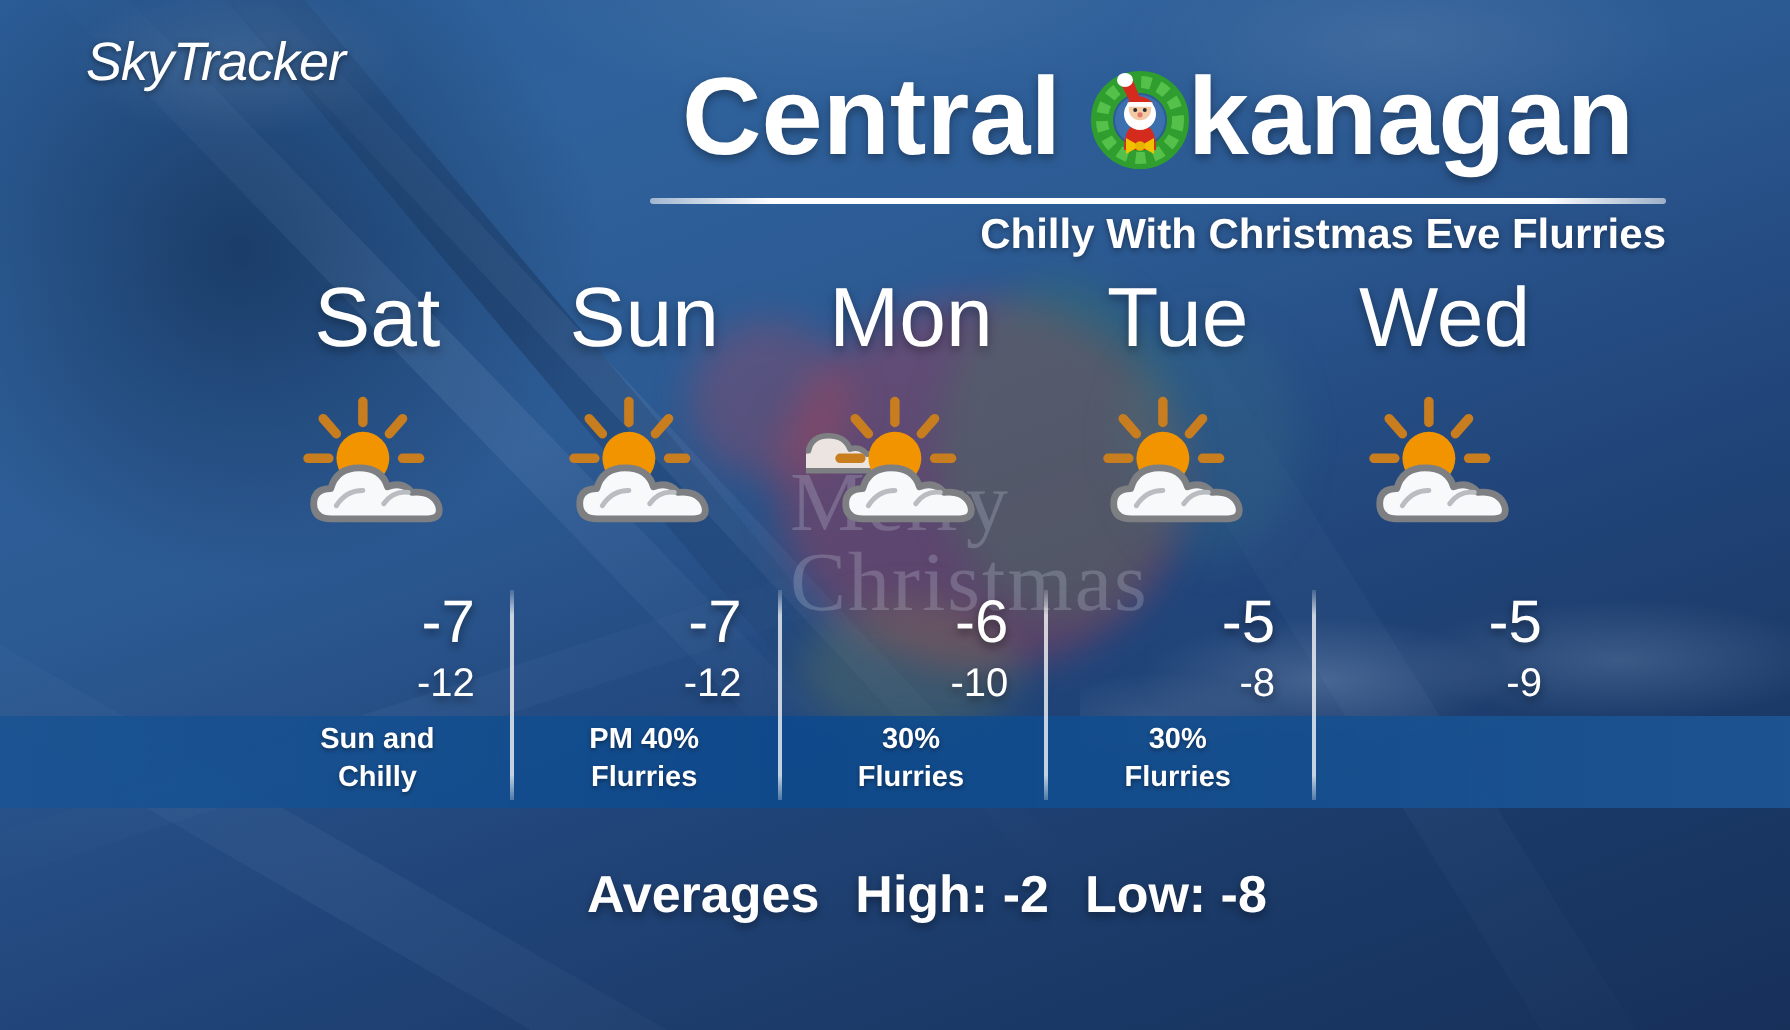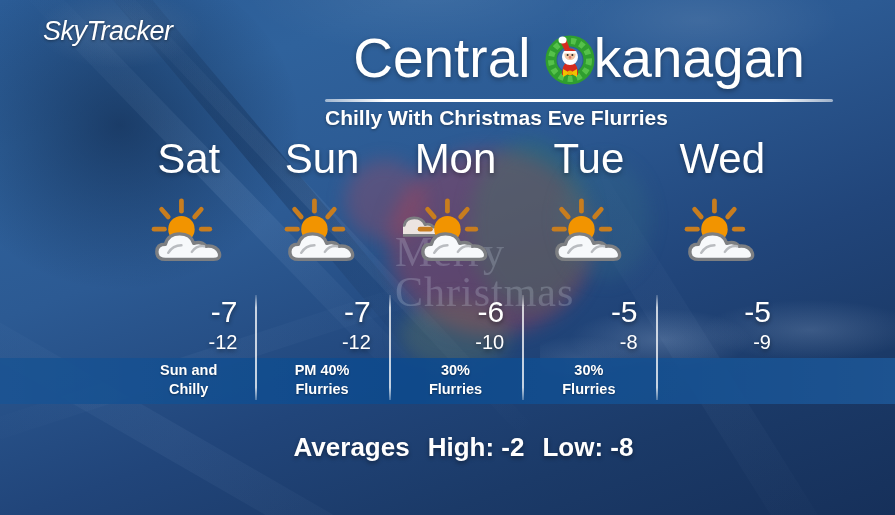--- a/index.html
+++ b/index.html
@@ -88,41 +88,41 @@
   }
 
   
   .headline {
     position: absolute; left: 325px; top: 28px; width: 508px;
     text-align: center;
   }
   .headline .title {
     font-size: 55px;
     line-height: 60px;
-    font-weight: normal;
+    font-weight: bold;
     color: #ffffff;
     white-space: nowrap;
     text-shadow: 0 2px 5px rgba(0,0,0,.35);
   }
   .wreath {
     position: relative;
     display: inline-block;
     width: 50px; height: 50px;
     vertical-align: -8px;
     margin: 0 -1px;
   }
   .rule {
     position: absolute; left: 325px; top: 99px;
     width: 508px; height: 3px;
     background: linear-gradient(90deg, rgba(255,255,255,.55), #ffffff 12%, #ffffff 88%, rgba(255,255,255,.55));
     border-radius: 2px;
   }
   .subtitle {
     position: absolute; left: 325px; top: 106px; width: 508px;
-    text-align: left;
+    text-align: right;
     font-size: 21px;
     font-weight: bold;
     color: #ffffff;
     text-shadow: 0 1px 3px rgba(0,0,0,.4);
   }
 
   
   .columns {
     position: absolute; left: 122px; top: 135px;
     width: 773px; height: 275px;

